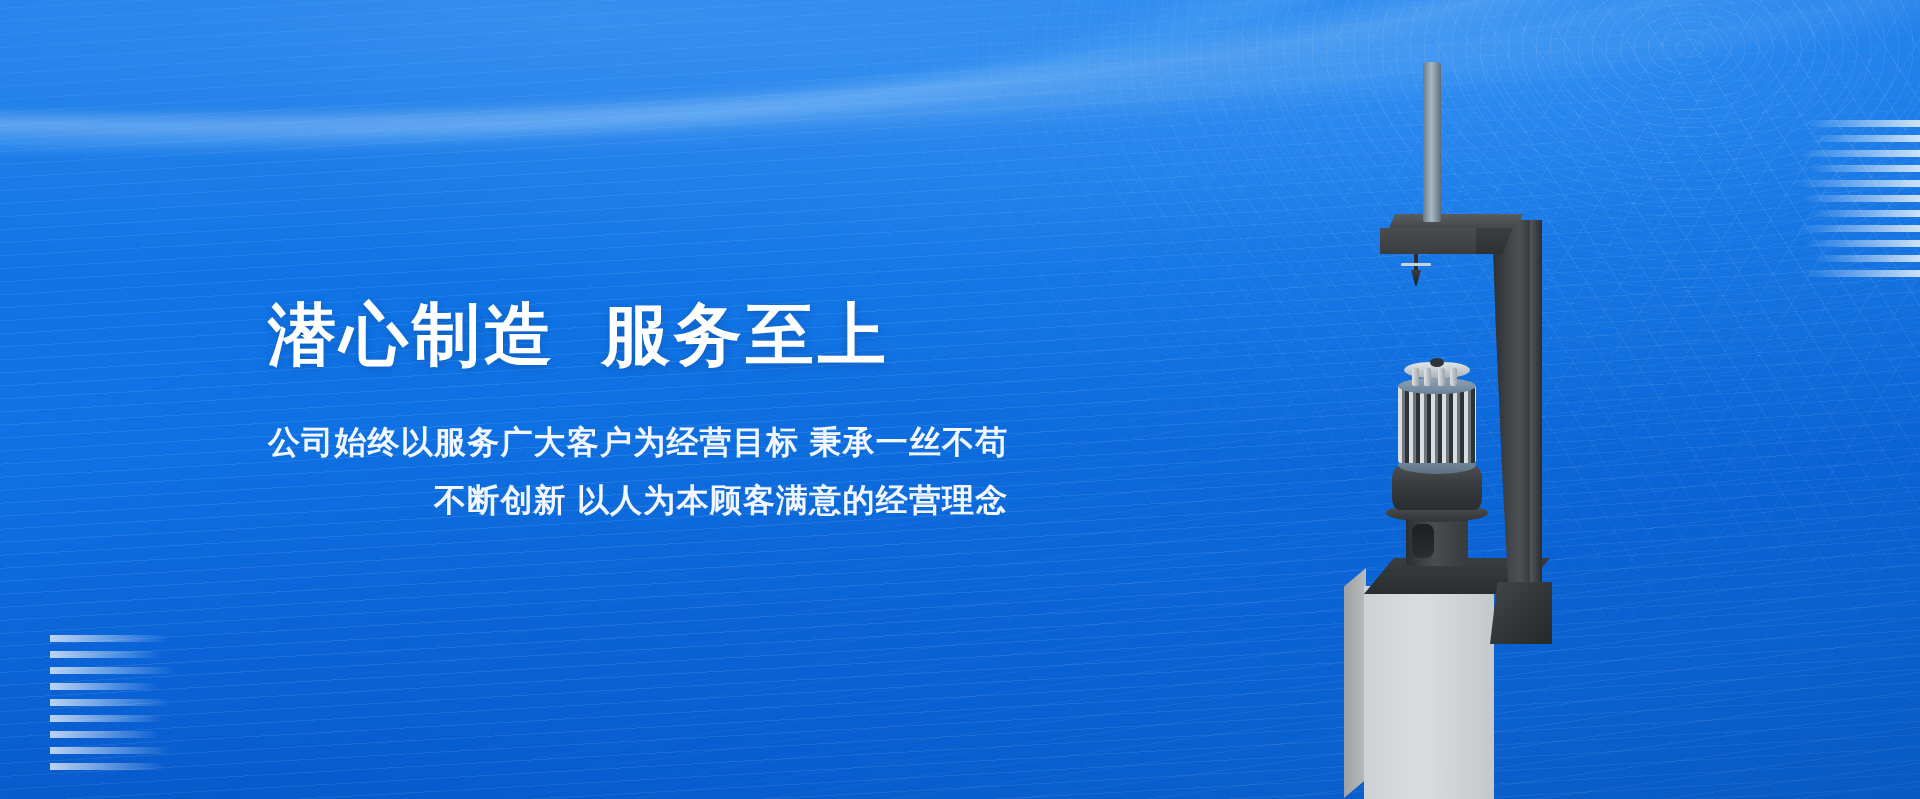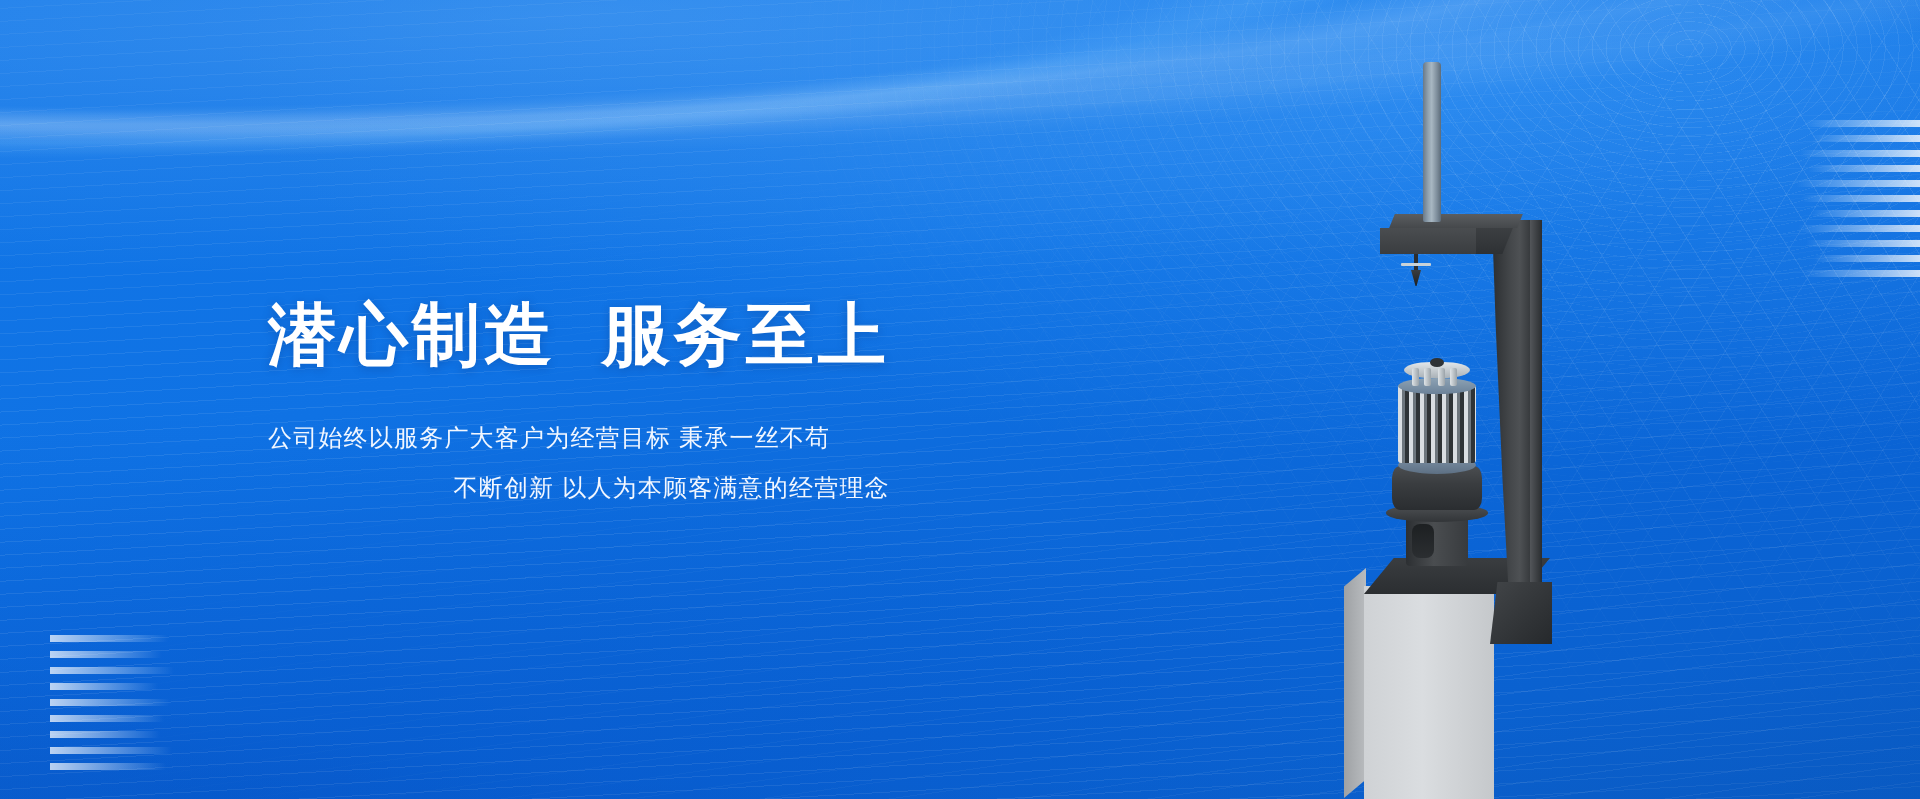--- a/index.html
+++ b/index.html
@@ -95,22 +95,22 @@
     font-weight:700;
     letter-spacing:4px;
     line-height:1;
     margin:0;
     white-space:pre;
     text-shadow:0 2px 10px rgba(0,30,90,.25);
   }
   #subtitle{margin:58px 0 0 0;}
   .sub-line{
     color:#f2f7ff;
-    font-size:24px;
-    font-weight:400;
+    font-size:32px;
+    font-weight:700;
     letter-spacing:1.2px;
     line-height:1;
     margin:0 0 26px 0;
     white-space:pre;
   }
   .sub-line:last-child{margin-bottom:0;text-align:right;}
 
   
   #machine{position:absolute;left:1344px;top:62px;width:230px;height:720px;}
   #machine *{position:absolute;}

